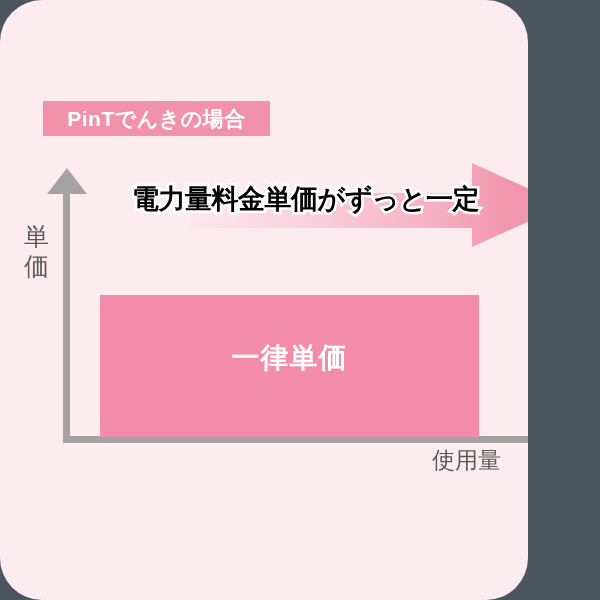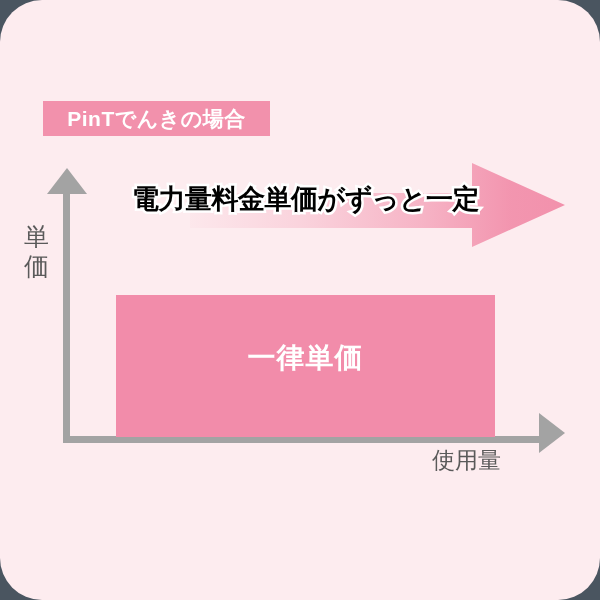--- a/index.html
+++ b/index.html
@@ -9,21 +9,21 @@
   }
   body {
     width: 600px;
     height: 600px;
     overflow: hidden;
     font-family: "Liberation Sans", "DejaVu Sans", sans-serif;
   }
 
   #card {
     position: relative;
-    width: 600px;
+    width: 528px;
     height: 600px;
     box-sizing: border-box;
     background: #fdecef;
     border-radius: 42px;
     overflow: hidden;
   }
 
   
   #title-badge {
     position: absolute;
@@ -138,21 +138,21 @@
     color: #5a5a5a;
     font-size: 23px;
     font-weight: normal;
     line-height: 1;
     white-space: nowrap;
   }
 
   
   #rate-bar {
     position: absolute;
-    left: 116px;
+    left: 100px;
     top: 295px;
     width: 379px;
     height: 142px;
     background: #f28caa;
   }
   #rate-bar .bar-label {
     position: absolute;
     left: 0;
     right: 0;
     top: 49px;

